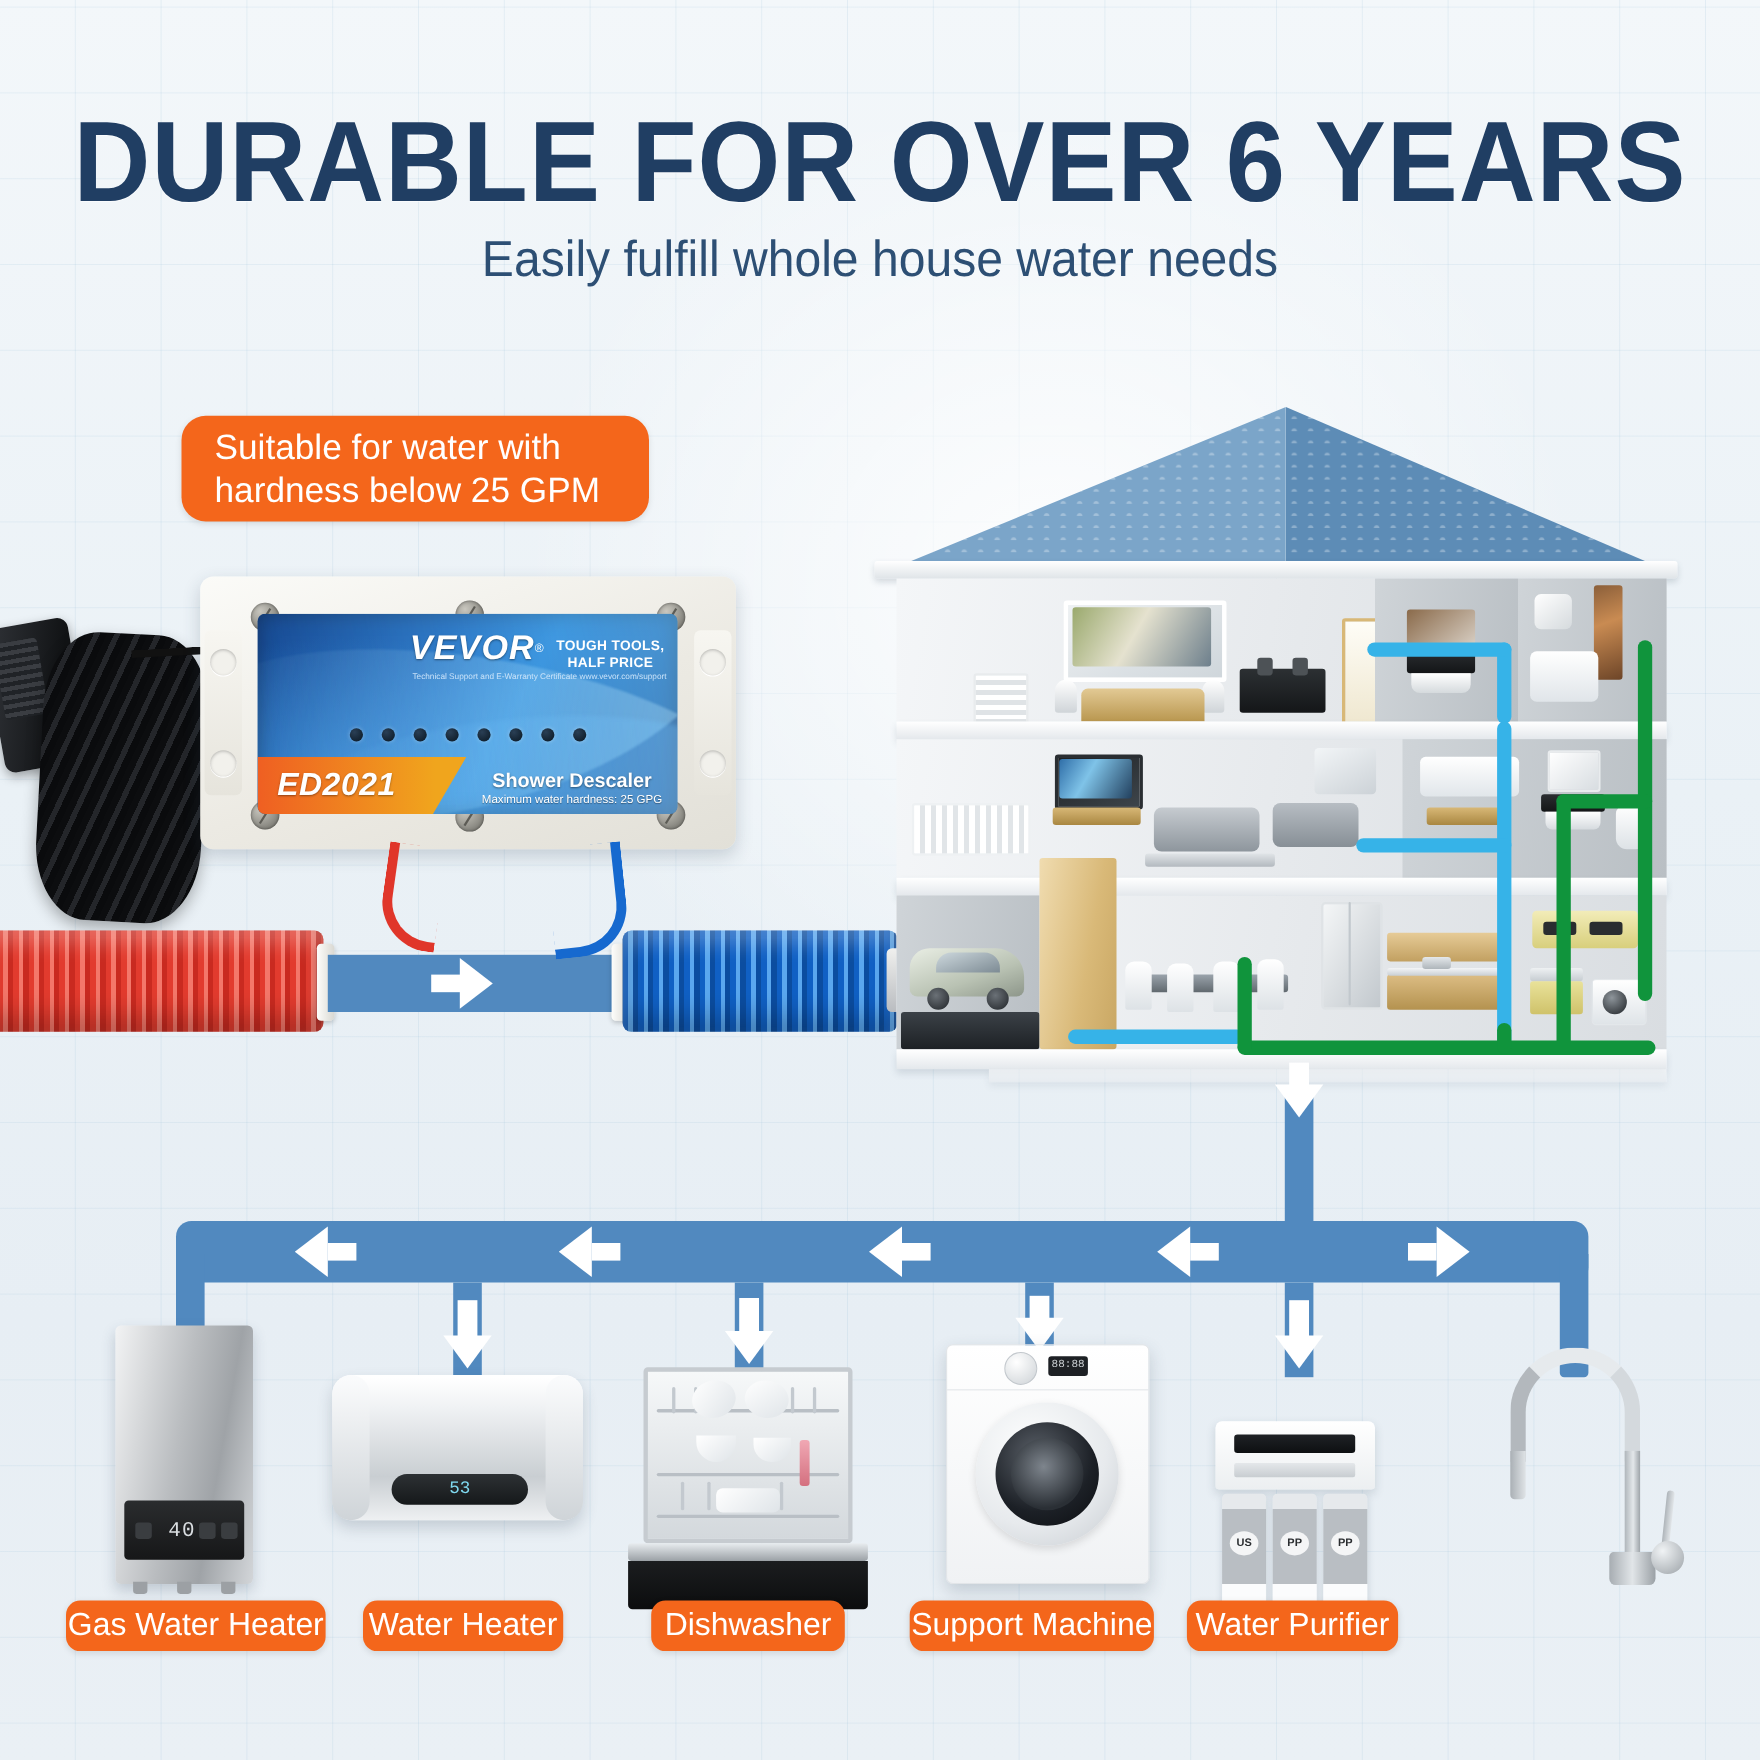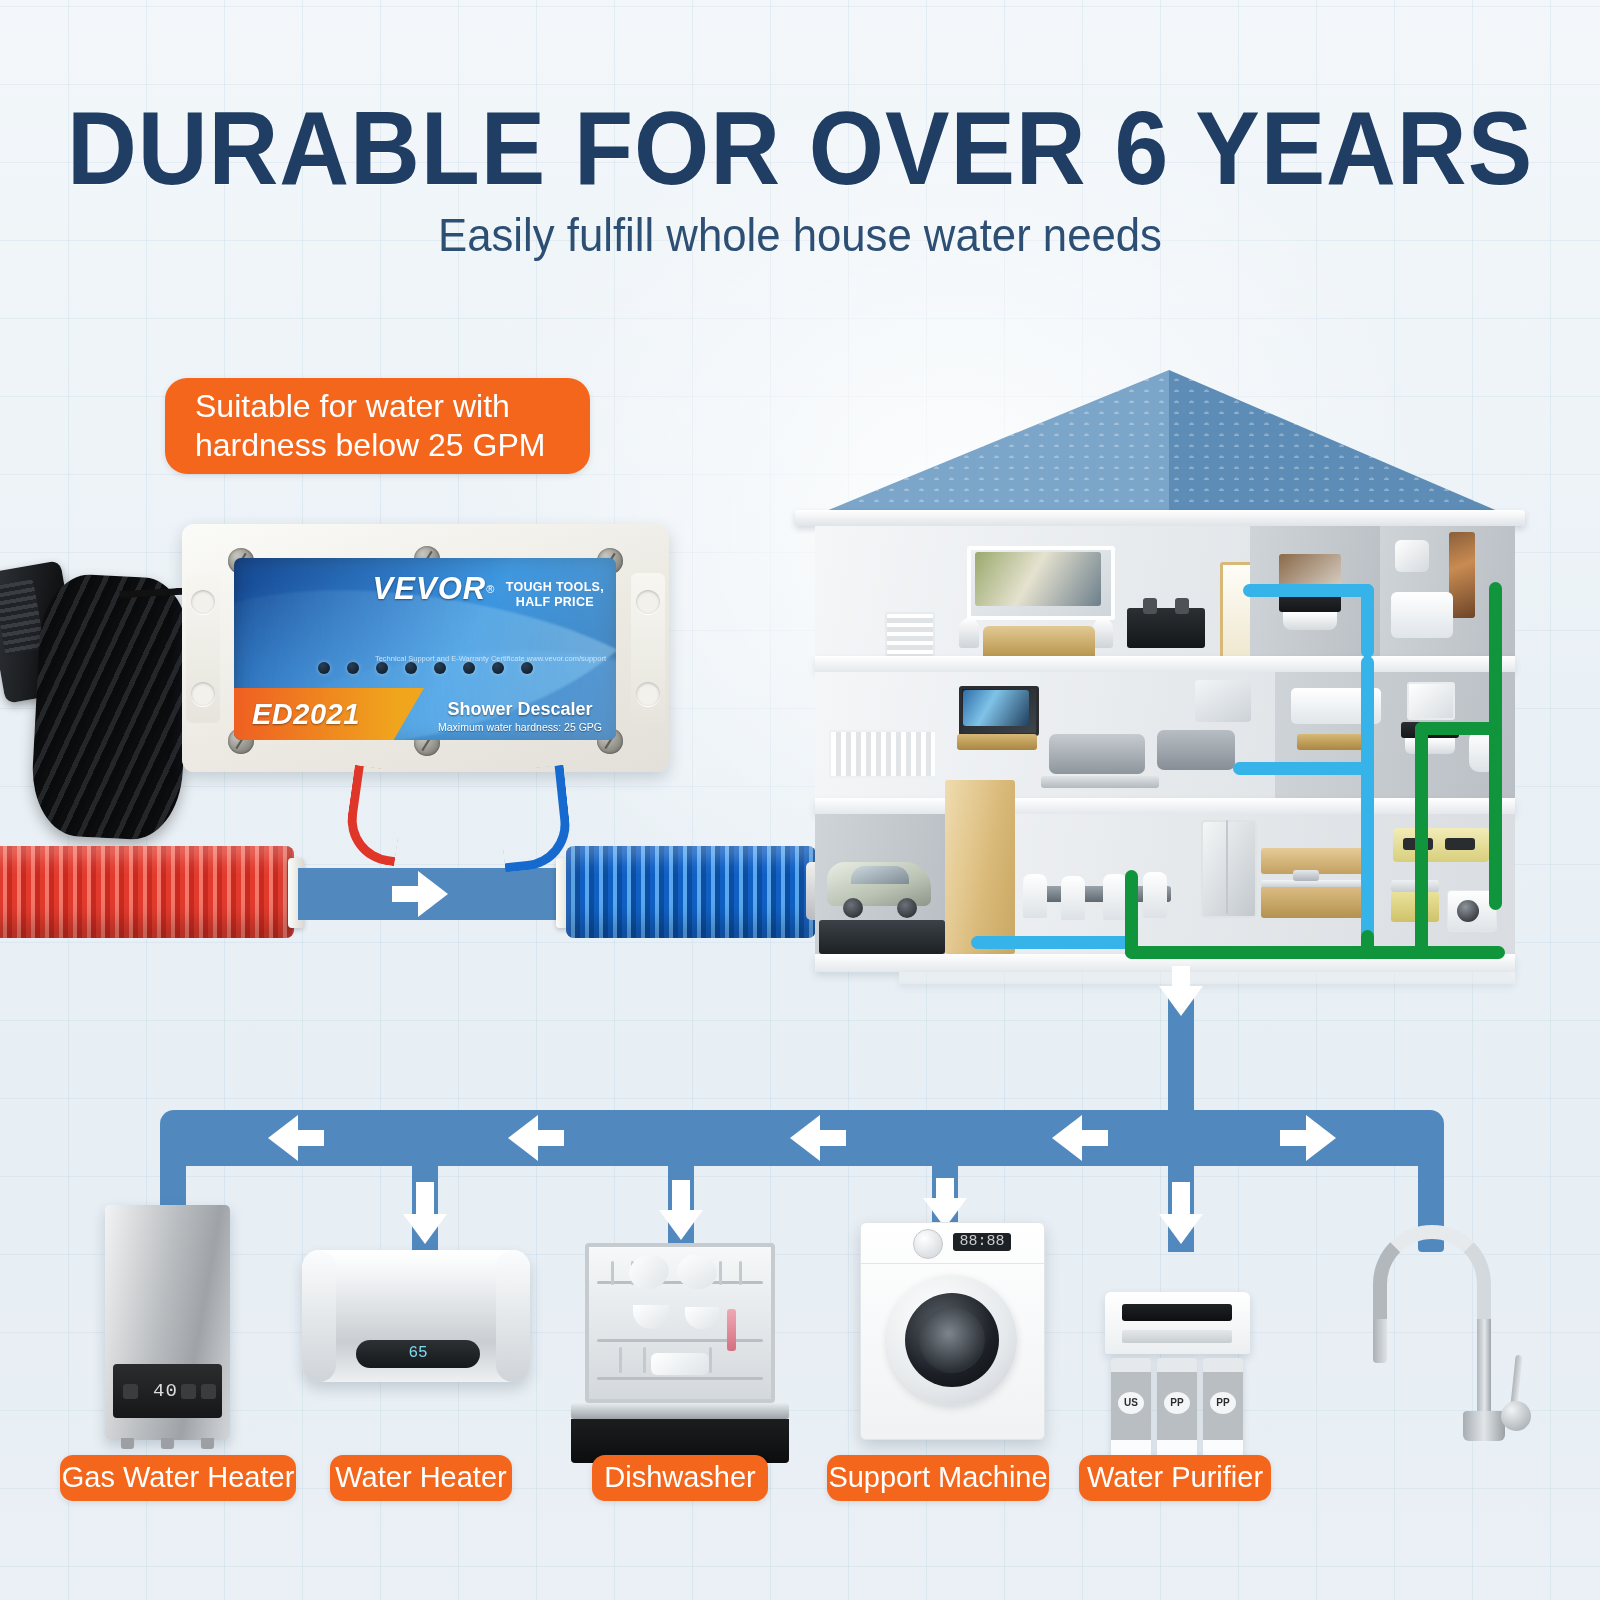--- a/index.html
+++ b/index.html
@@ -88,21 +88,21 @@
   .w3{left:20px;top:96px;width:420px;height:130px;
     background:linear-gradient(90deg,rgba(60,150,240,.0),rgba(120,200,255,.6));
     transform:rotate(-6deg);filter:blur(2px);}
   .brand{position:absolute;right:12px;top:13px;text-align:center;color:#fff;}
   .brand-name{font-size:31px;font-weight:bold;font-style:italic;letter-spacing:1px;
     text-shadow:0 1px 2px rgba(0,0,0,.45);display:inline-block;}
   .brand-reg{font-size:11px;vertical-align:super;}
   .brand-tag{display:inline-block;vertical-align:middle;margin-left:7px;
     font-size:12.5px;font-weight:bold;line-height:1.15;letter-spacing:.3px;}
   .brand-fine{position:absolute;right:10px;top:52px;font-size:7.5px;color:#cfe6fb;
-    white-space:nowrap;opacity:.95;margin-top:44px;}
+    white-space:nowrap;opacity:.95;}
   .leds{position:absolute;left:84px;top:104px;display:flex;gap:17px;}
   .led{width:12px;height:12px;border-radius:50%;
     background:radial-gradient(circle at 35% 30%,#2a3f55,#0a1722);
     box-shadow:0 0 4px rgba(255,255,255,.35);}
   .corner-tag{position:absolute;left:0;bottom:0;width:190px;height:52px;
     background:linear-gradient(90deg,#ef5f22,#f0a51d 85%);
     clip-path:polygon(0 0,100% 0,84% 100%,0 100%);}
   .corner-txt{position:absolute;left:18px;bottom:9px;color:#fff;font-weight:bold;
     font-size:29px;font-style:italic;letter-spacing:.5px;
     text-shadow:0 1px 2px rgba(0,0,0,.4);}
@@ -212,22 +212,22 @@
     background:linear-gradient(180deg,#e8ecef,#9ba1a6);}
   .dw-base{position:absolute;left:-14px;top:176px;width:218px;height:44px;border-radius:0 0 4px 4px;
     background:linear-gradient(180deg,#1b1d1f,#0c0d0e);}
 
   .wm{position:absolute;left:860px;top:1222px;width:185px;height:218px;border-radius:6px;
     background:linear-gradient(180deg,#ffffff,#f0f2f4);
     box-shadow:0 7px 15px rgba(50,70,90,.2);border:1px solid #e2e5e8;box-sizing:border-box;}
   .wm-top{position:absolute;left:0;top:0;width:100%;height:40px;border-bottom:1px solid #e3e6e9;}
   .wm-dial{position:absolute;left:52px;top:6px;width:28px;height:28px;border-radius:50%;
     background:radial-gradient(circle at 36% 30%,#ffffff,#cdd2d6);border:1px solid #c3c8cd;}
-  .wm-disp{position:absolute;left:92px;top:10px;width:58px;height:18px;border-radius:3px;
-    background:#1d2024;color:#c9ced2;font-size:15px;text-align:center;line-height:18px;
+  .wm-disp{position:absolute;left:92px;top:10px;width:36px;height:18px;border-radius:3px;
+    background:#1d2024;color:#c9ced2;font-size:10px;text-align:center;line-height:18px;
     font-family:"Liberation Mono","DejaVu Sans Mono",monospace;}
   .wm-door{position:absolute;left:26px;top:52px;width:130px;height:130px;border-radius:50%;
     background:radial-gradient(circle at 38% 32%,#fdfefe,#e7eaed 58%,#c7ccd1);
     box-shadow:0 3px 8px rgba(0,0,0,.12);}
   .wm-glass{position:absolute;left:18px;top:18px;width:94px;height:94px;border-radius:50%;
     background:radial-gradient(circle at 40% 32%,#5a6068,#1c2026 60%,#0b0d10);}
   .wm-drum{position:absolute;left:14px;top:14px;width:66px;height:66px;border-radius:50%;
     background:radial-gradient(circle at 45% 40%,#7e858d,#2a2f35 70%);}
 
   .wp{position:absolute;left:1105px;top:1292px;width:145px;height:192px;}
@@ -494,21 +494,21 @@
     </div>
     <div class="gwh-foot" style="left:16px;"></div>
     <div class="gwh-foot" style="left:56px;"></div>
     <div class="gwh-foot" style="right:16px;"></div>
   </div>
 
   <div class="wh">
     <div class="wh-cap" style="left:0;"></div>
     <div class="wh-cap" style="right:0;"></div>
     <div class="wh-panel">
-      <div class="wh-num">65</div>
+      <div class="wh-num">53</div>
     </div>
   </div>
 
   <div class="dw">
     <div class="dw-body">
       <div class="dw-rack" style="top:34px;"></div>
       <div class="dw-rack" style="top:92px;"></div>
       <div class="dw-rack" style="top:130px;"></div>
       <div class="dw-tine" style="left:22px;top:14px;height:24px;"></div>
       <div class="dw-tine" style="left:42px;top:14px;height:24px;"></div>

